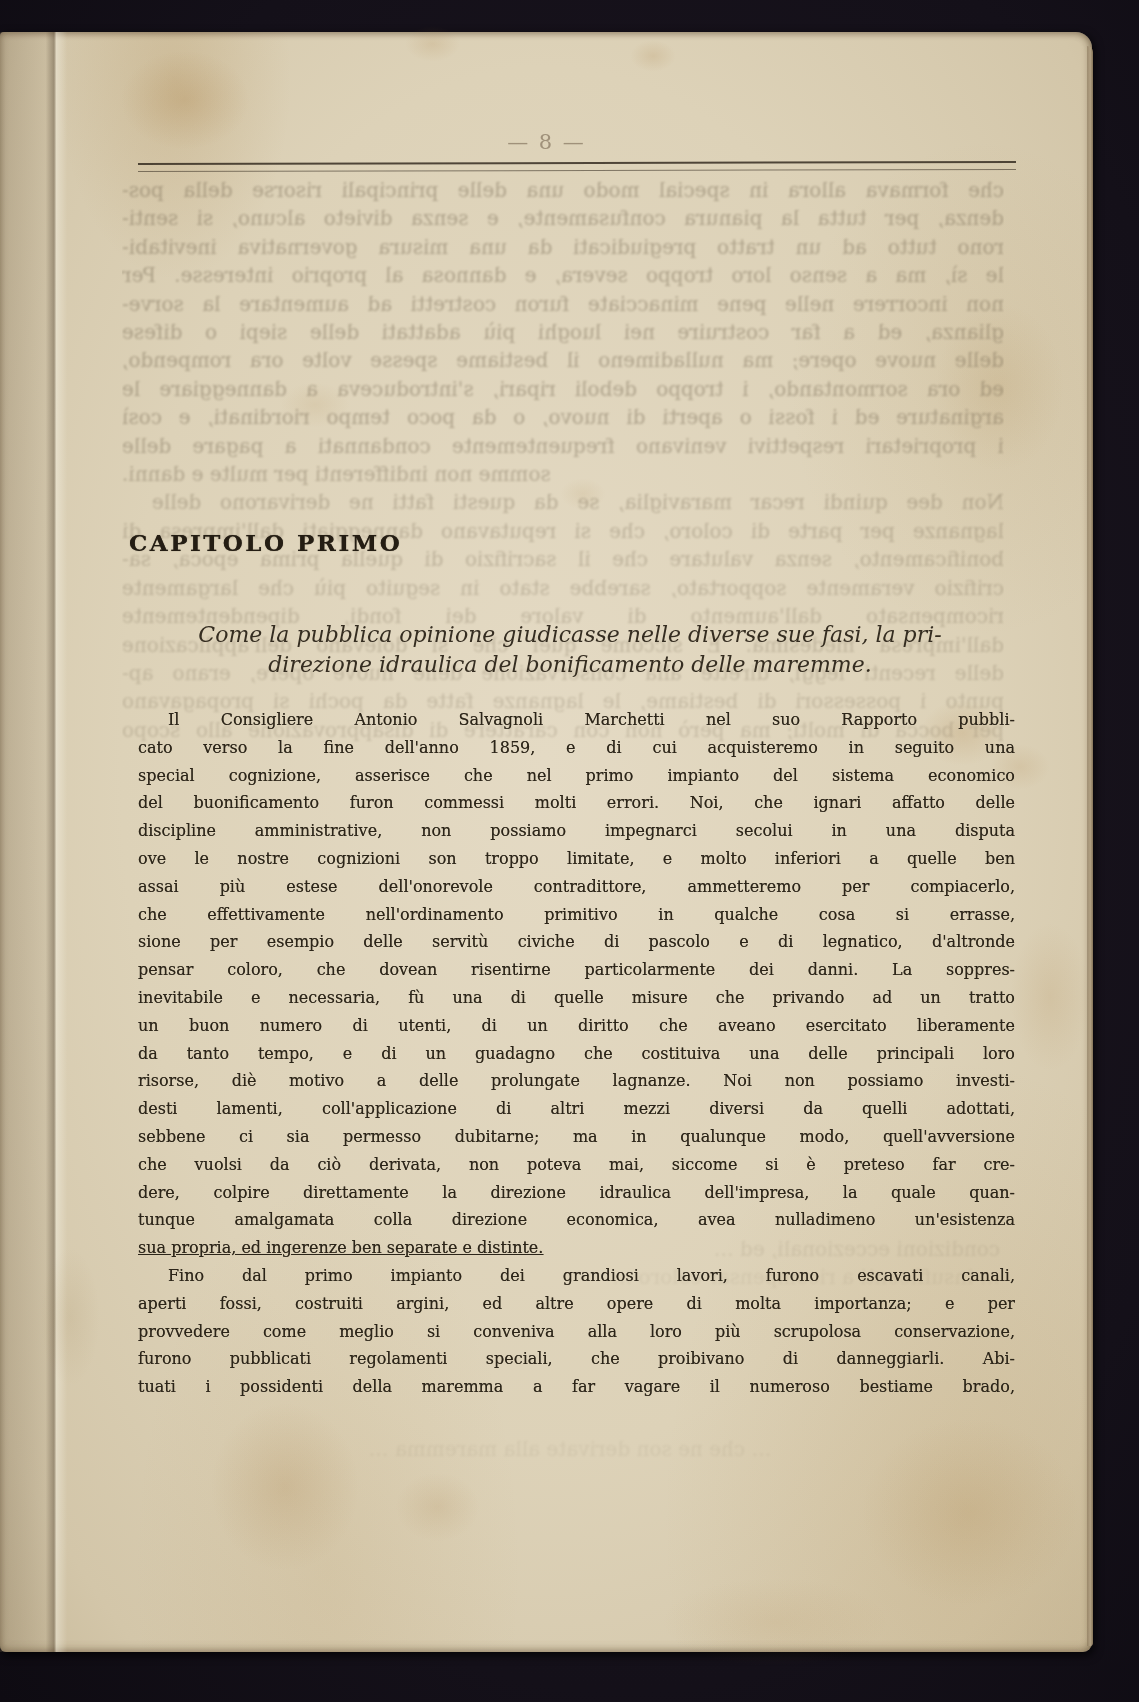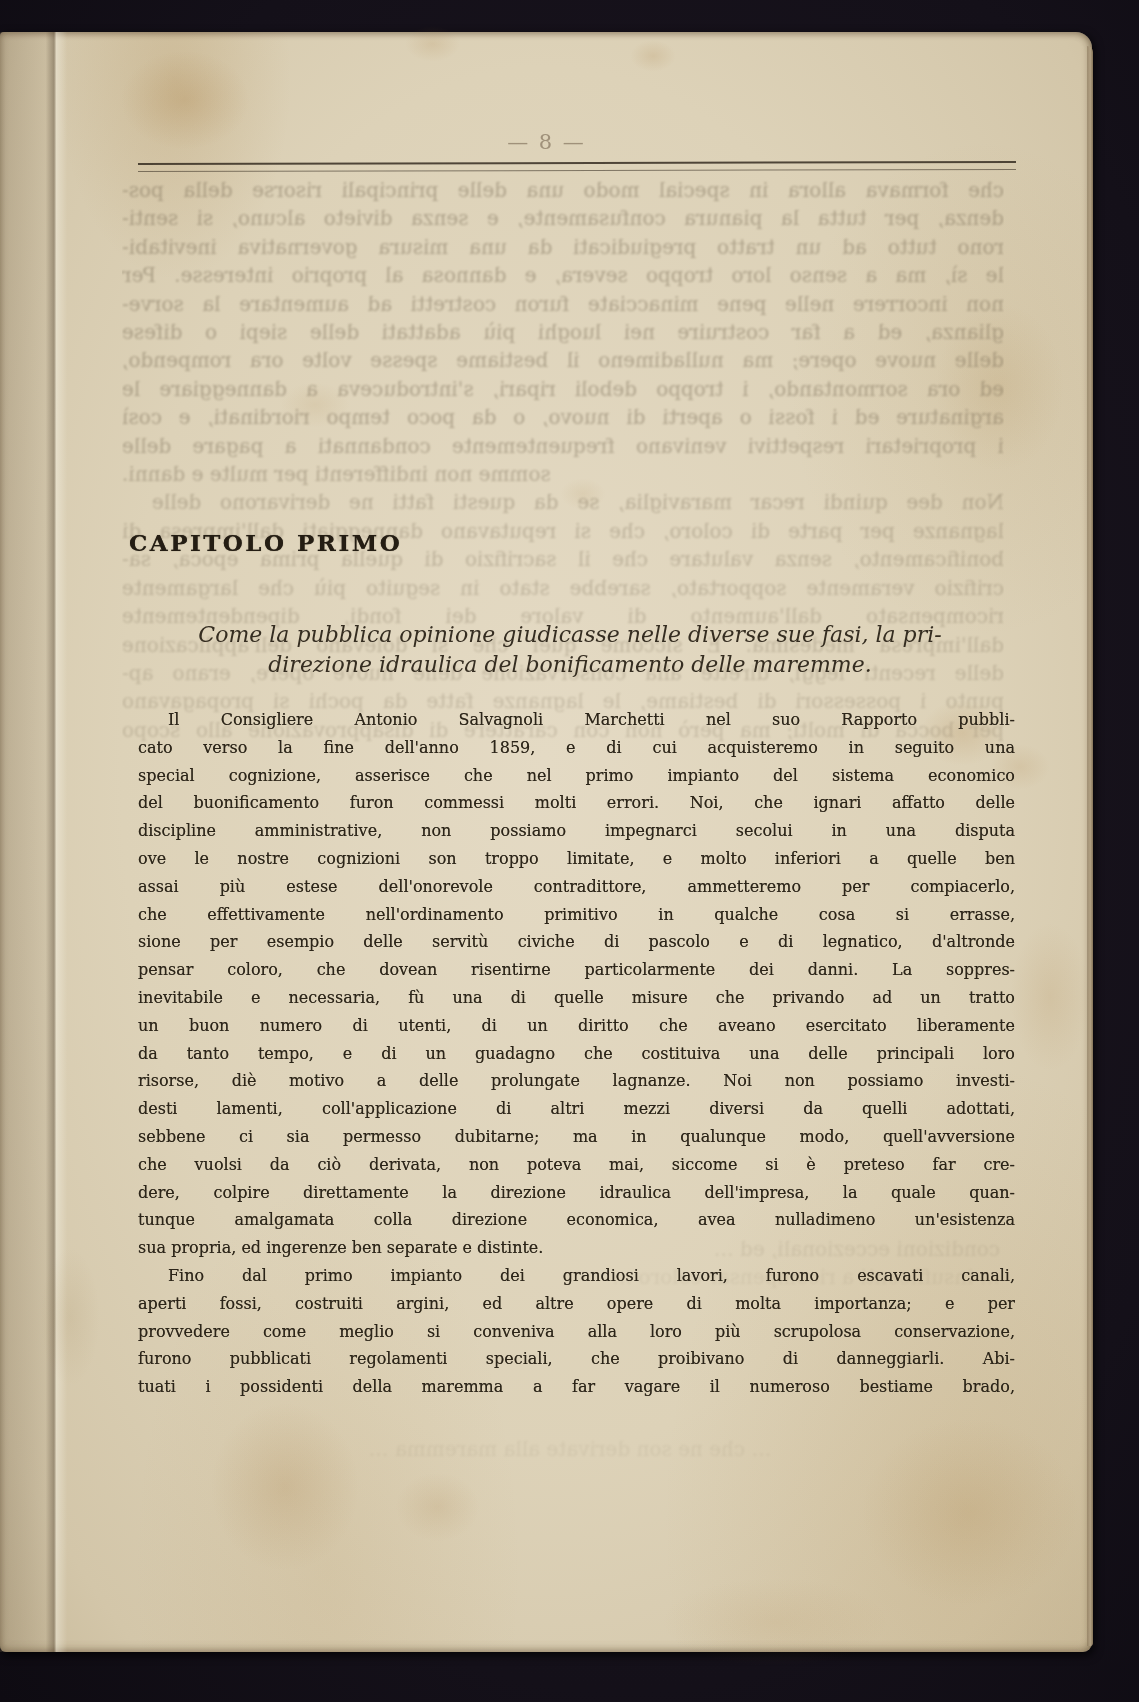--- a/index.html
+++ b/index.html
@@ -49,21 +49,21 @@
   
   .title{position:absolute;left:138px;top:480px;width:877px;margin:17px;text-align:left;
          transform:translateX(-26px);font-size:23px;font-weight:bold;letter-spacing:2.5px;
          color:#241d13;text-shadow:0 0 0.7px rgba(36,29,19,0.85);}
   .subtitle{position:absolute;left:120px;top:588px;width:900px;font-style:italic;
             font-size:22px;line-height:30px;color:#352d21;}
   .subtitle .tline{text-align:center;}
   .bodytext{position:absolute;left:138px;top:674px;width:877px;font-size:16px;
             line-height:27.8px;color:#2c2519;text-shadow:0 0 0.5px rgba(44,37,25,0.6);}
   .bodytext .tline{text-align:justify;text-align-last:justify;}
-  .bodytext .tline.last{text-align-last:left;}
+  .bodytext .tline.last{text-align-last:left;text-decoration:underline;}
   .bodytext .tline.indent{text-indent:30px;}
 </style>
 </head>
 <body>
 
 <div class="scene">
   <div class="page">
     <div class="gutter"></div>
     <div class="fore-edge"></div>
 

